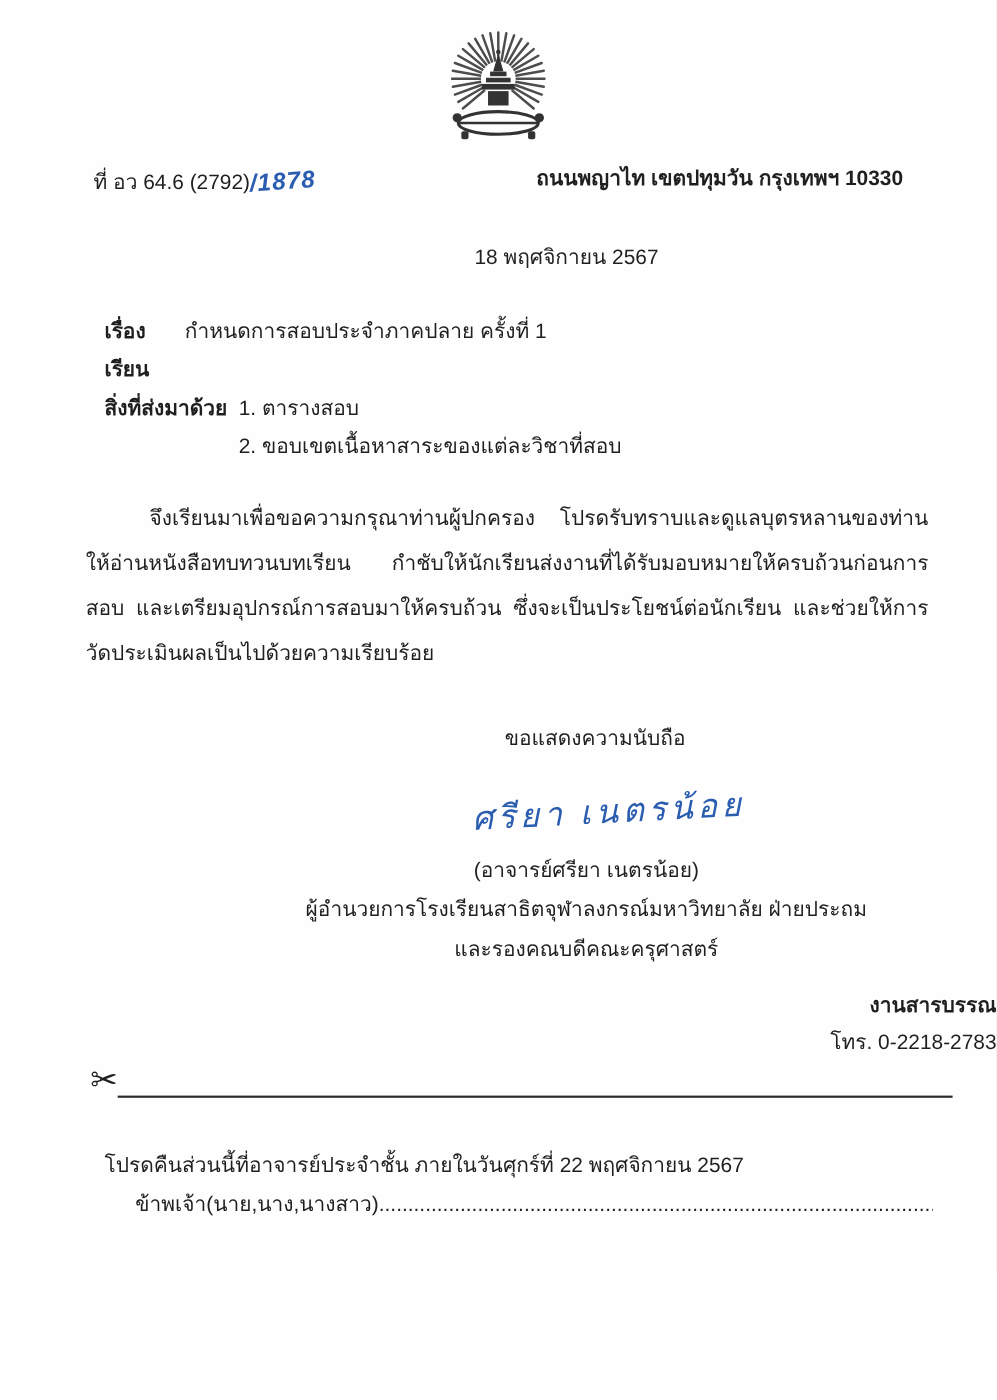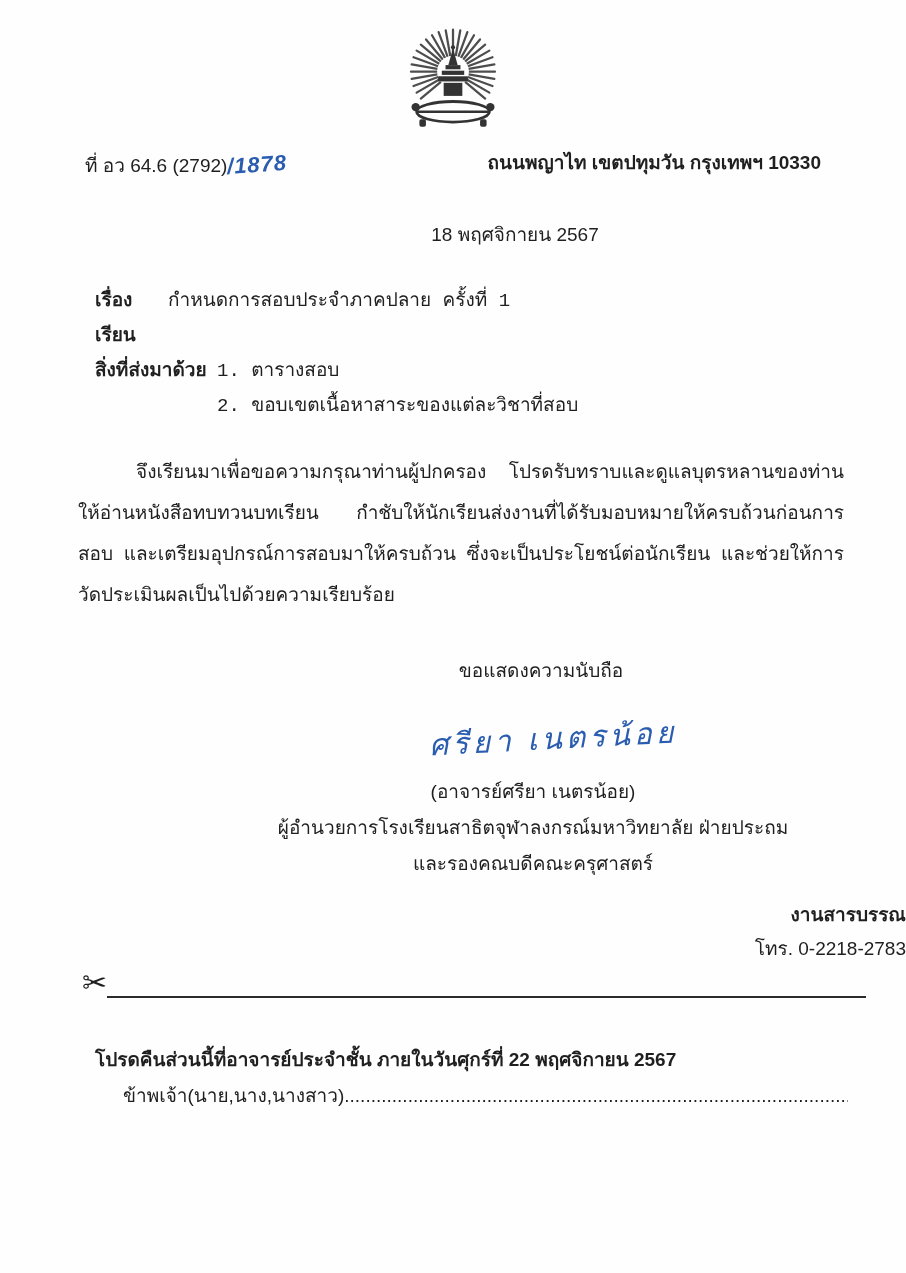--- a/index.html
+++ b/index.html
@@ -14,38 +14,38 @@
     overflow:hidden;
   }
   .logo-wrap{display:flex;justify-content:center;padding-top:22px;height:118px;}
   .head-row{display:flex;justify-content:space-between;align-items:flex-start;
     margin:4px 85px 0 85px;}
   .ref{white-space:nowrap;padding-top:6px;}
   .ref .hand{color:#2a5db0;font-style:italic;font-size:22px;font-weight:bold;
     display:inline-block;transform:rotate(-4deg);letter-spacing:1px;}
   .addr{font-weight:bold;text-align:left;line-height:2.0;max-width:420px;}
   .date-line{text-align:center;transform:translateX(62px);margin-top:34px;line-height:2.0;}
-  .meta{margin:30px 60px 0 95px;line-height:1.85;font-family:Liberation Mono, monospace;}
+  .meta{margin:30px 60px 0 95px;line-height:1.85;}
   .meta-row{display:flex;}
   .meta-label{font-weight:bold;flex:0 0 73px;}
   .meta-label.wide{flex:0 0 122px;}
   .encl2{padding-left:122px;}
   .para{margin:14px 62px 0 78px;line-height:2.16;text-indent:58px;text-align:justify;}
   .para.second{margin-top:26px;}
   .closing{ text-align:center;transform:translateX(88px);margin-top:40px;}
   .sig-block{text-align:center;transform:translateX(80px);margin-top:14px;line-height:1.9;}
   .sig-hand{color:#2a5db0;font-style:italic;font-size:30px;letter-spacing:4px;
     display:inline-block;transform:rotate(-3deg);padding:12px 0 6px 40px;}
   .footer-left{margin:16px 0 0 65px;line-height:1.8;text-align:right;}
   .footer-left .dept{font-weight:bold;}
   .cutline{display:flex;align-items:flex-end;margin:2px 40px 0 82px;}
   .cutline .scissors{font-size:30px;line-height:1;padding-bottom:0px;}
   .cutline .rule{flex:1;border-bottom:2.5px solid #2b2b2b;height:22px;}
   .tearoff{margin:6px 58px 0 65px;line-height:1.9;}
-  .tearoff .heading{font-weight:bold;margin-left:30px;margin-top:44px;}
+  .tearoff .heading{font-weight:normal;margin-left:30px;margin-top:44px;}
   .tearoff .l1{padding-left:58px;white-space:nowrap;overflow:hidden;}
   .logo-svg{display:block;}
 </style>
 </head>
 <body>
 
 <div class="page">
 
   <div class="logo-wrap">
     <svg class="logo-svg" viewBox="0 0 120 125" width="112" height="117" aria-hidden="true">

